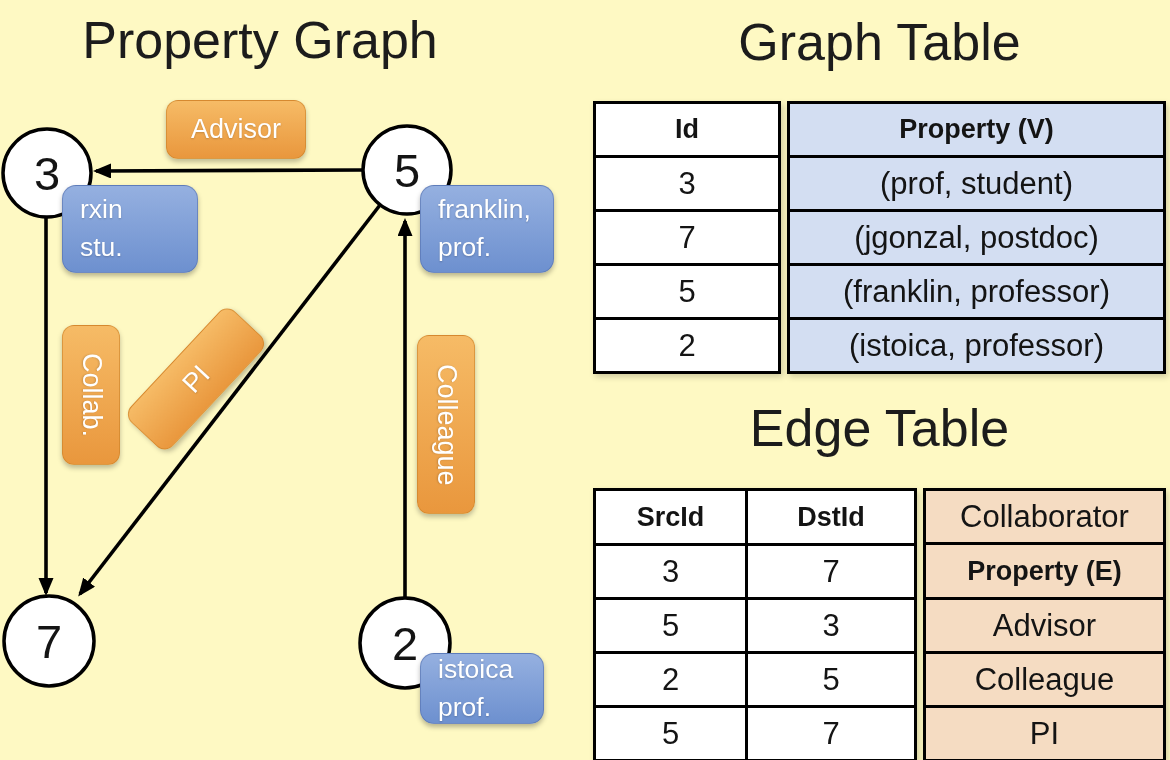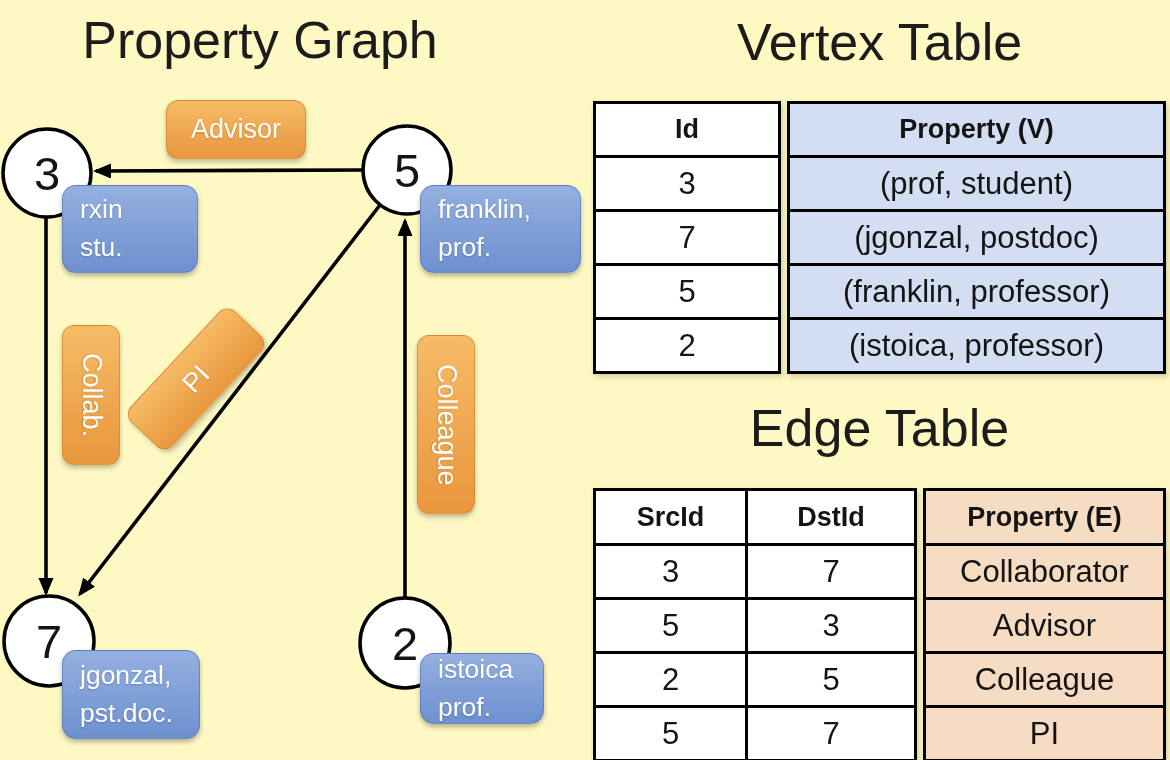--- a/index.html
+++ b/index.html
@@ -46,21 +46,21 @@
   .vprop{
     position:absolute;border-radius:14px;color:#fff;
     background:linear-gradient(180deg,var(--vertex-label-top,#95b0e0),var(--vertex-label-bottom,#6d90cf));
     border:1px solid rgba(80,108,170,.55);
     box-shadow:0 3px 5px rgba(0,0,0,.28);
     display:flex;flex-direction:column;justify-content:center;
     padding-left:17px;box-sizing:border-box;
     font-size:26.5px;line-height:1.42;text-shadow:0 1px 2px rgba(0,0,0,.2);
   }
   #rxin-box{left:62px;top:185px;width:136px;height:88px;}
-  #franklin-box{left:420px;top:185px;width:161px;height:88px;}
+  #franklin-box{left:420px;top:185px;width:134px;height:88px;}
   #jgonzal-box{left:62px;top:650px;width:138px;height:89px;}
   #istoica-box{left:420px;top:653px;width:124px;height:71px;}
 
   
   .dtable{
     position:absolute;border-collapse:collapse;table-layout:fixed;
     box-shadow:2px 3px 6px rgba(0,0,0,.18);background:#fff;
   }
   .dtable td{
     border:3px solid #000;text-align:center;vertical-align:middle;
@@ -108,30 +108,26 @@
   <div id="colleague-box" class="elabel vert">Colleague</div>
 
   <div id="rxin-box" class="vprop">
     <span>rxin</span>
     <span>stu.</span>
   </div>
   <div id="franklin-box" class="vprop">
     <span>franklin,</span>
     <span>prof.</span>
   </div>
-  <div id="jgonzal-box" class="vprop">
-    <span>jgonzal,</span>
-    <span>pst.doc.</span>
-  </div>
   <div id="istoica-box" class="vprop">
     <span>istoica</span>
     <span>prof.</span>
   </div>
 
-  <div id="vertex-table-title" class="big-title">Vertex Table</div>
+  <div id="vertex-table-title" class="big-title">Graph Table</div>
 
   <table id="vertex-table-left" class="dtable">
     <tbody>
         <tr style="height:54px">
           <td class="hdr">Id</td>
         </tr>
     <tr style="height:54px">
           <td>3</td>
         </tr>
     <tr style="height:54px">
@@ -188,27 +184,27 @@
     </tr>
     <tr style="height:54px">
       <td>5</td>
       <td>7</td>
     </tr>
   </tbody>
     </table>
 
   <table id="edge-table-right" class="dtable">
     <tbody>
-        <tr style="height:55px">
+        <tr style="height:54px">
+          <td>Collaborator</td>
+        </tr>
+    <tr style="height:55px">
           <td class="hdr">Property (E)</td>
         </tr>
     <tr style="height:54px">
-          <td>Collaborator</td>
-        </tr>
-    <tr style="height:54px">
           <td>Advisor</td>
         </tr>
     <tr style="height:54px">
           <td>Colleague</td>
         </tr>
     <tr style="height:54px">
           <td>PI</td>
         </tr>
   </tbody>
     </table>

